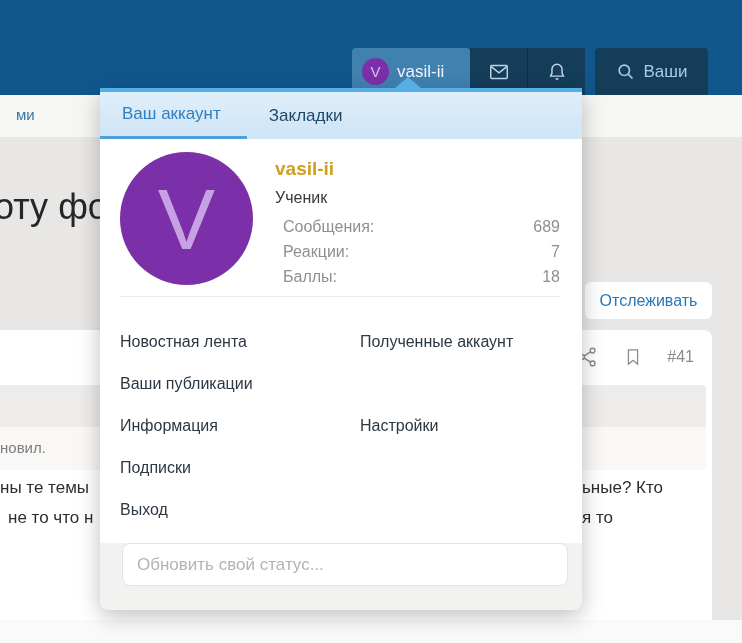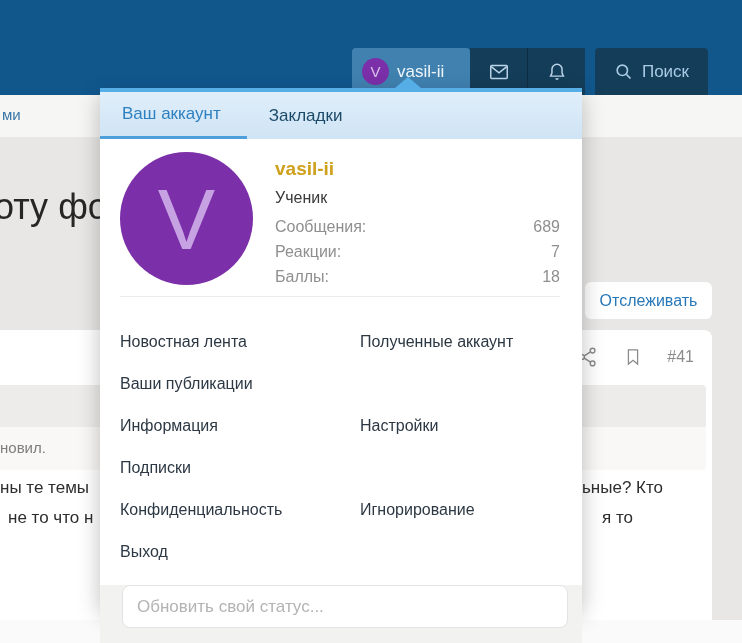--- a/index.html
+++ b/index.html
@@ -17,21 +17,21 @@
   .hdr-panel { left:470px; top:48px; width:115px; height:47px; background:var(--header-panel-bg,#143d59); display:flex; }
   .hdr-cell { flex:1; display:flex; align-items:center; justify-content:center; color:var(--header-icon,#bdd5e8); cursor:pointer; }
   .hdr-cell + .hdr-cell { border-left:1px solid rgba(0,0,0,.25); }
   .hdr-search { left:595px; top:48px; width:113px; height:47px; background:var(--header-panel-bg,#143d59);
                 border-radius:4px 4px 0 0; display:flex; align-items:center; justify-content:center;
                 color:#a9cbe5; font-size:17px; gap:8px; cursor:pointer; }
   .icon svg { display:block; }
 
   
   .subnav { left:0; top:95px; width:742px; height:42px; background:#f6f6f5; z-index:1; }
-  .crumb { position:absolute; left:2px; top:11px; color:#3a76a8; font-size:15px; cursor:pointer; }
+  .crumb { position:absolute; left:16px; top:11px; color:#3a76a8; font-size:15px; cursor:pointer; }
 
   
   .page-title { left:-6px; top:186px; font-size:36px; color:#262626; white-space:nowrap; z-index:0; }
   .follow-card { left:585px; top:282px; width:127px; height:37px; background:#fff; border-radius:6px;
                  display:flex; align-items:center; justify-content:center; z-index:0; }
   .follow-card span { color:var(--follow-link,#2878b8); font-size:16px; cursor:pointer; }
   .post-card { left:0; top:330px; width:712px; height:313px; background:#fff; border-radius:0 8px 0 0; z-index:0; }
   .post-meta { position:absolute; right:18px; top:16px; display:flex; align-items:center; gap:24px;
                color:var(--meta-color,#8b8b8b); font-size:16px;text-align:right; }
   .post-meta .icon { cursor:pointer; }
@@ -54,21 +54,21 @@
   .dd-tab { padding:0 26px 0 22px; display:flex; align-items:center; font-size:17px;
             color:var(--tab-inactive,#1b4a68); cursor:pointer; }
   .dd-tab.active { color:var(--tab-active,#2e80c0); border-bottom:3px solid var(--tab-underline,#4f9fda); }
   .dd-user { display:flex; padding:13px 22px 0 20px; flex-shrink:0; }
   .dd-avatar { width:133px; height:133px; border-radius:50%; background:var(--avatar-purple,#7b2fa8);
                color:var(--avatar-letter,#c7a2e3); font-size:86px; font-weight:400; line-height:1;
                display:flex; align-items:center; justify-content:center; flex-shrink:0; cursor:pointer; }
   .dd-info { margin-left:22px; flex:1; min-width:0; }
   .dd-username { font-size:19px; font-weight:bold; color:var(--username-gold,#cfa01c); margin-top:6px; cursor:pointer; }
   .dd-usertitle { font-size:16px; color:#3a3a3a; margin-top:9px; }
-  .dd-stats { margin-top:11px; }
+  .dd-stats { margin-top:11px;margin-left:8px; }
   .dd-stat { display:flex; justify-content:space-between; height:25px; font-size:16px;
              color:var(--stat-color,#8f8f8f); }
   .dd-menu { margin:3px 22px 0 20px; border-top:1px solid #ececec; padding-top:36px; flex:1; }
   .dd-menu-row { display:flex; height:42px; }
   .dd-link-l { width:240px; }
   .dd-link { font-size:16px; color:var(--link-color,#2c3844); cursor:pointer; }
   .dd-footer { height:67px; background:var(--footer-bg,#f2f2f1); border-radius:0 0 8px 8px;
                padding:0 0 0 22px; flex-shrink:0; }
   .dd-status-input { width:446px; height:43px; background:#fff; border:1px solid #e3e3e3; border-radius:8px;
                      font-family:"Liberation Sans", sans-serif; font-size:17px; padding:0 14px; color:#333; outline:none; }
@@ -100,21 +100,21 @@
       </span>
     </div>
   </div>
   <div class="abs hdr-search">
     <span class="icon">
       <svg width="20" height="20" viewBox="0 0 24 24" fill="none" stroke="currentColor" stroke-width="2">
         <circle cx="10" cy="10" r="6.2"></circle>
           <path d="m14.8 14.8 5 5"></path>
       </svg>
     </span>
-    <span>Поиск</span>
+    <span>Ваши</span>
   </div>
 </div>
 
 <div class="abs subnav">
   <span class="crumb">ми</span>
 </div>
 
 <div class="abs page-title">оту фор</div>
 
 <div class="abs follow-card">
@@ -138,21 +138,21 @@
     </span>
     <span>#41</span>
   </div>
   <div class="quote">
     <div class="quote-head"></div>
     <div class="quote-body">новил.</div>
   </div>
   <span class="frag" style="left:0; top:148px;">ны те темы</span>
   <span class="frag" style="left:582px; top:148px;">ьные? Кто</span>
   <span class="frag" style="left:8px; top:178px;">не то что н</span>
-  <span class="frag" style="left:582px; top:178px;margin-left:20px;">я то</span>
+  <span class="frag" style="left:582px; top:178px;">я то</span>
 </div>
 <div class="abs bottom-strip"></div>
 
 <div class="abs dropdown">
   <div class="caret"></div>
 
   <div class="dd-tabs">
     <div class="dd-tab active">Ваш аккаунт</div>
     <div class="dd-tab">Закладки</div>
   </div>
@@ -189,24 +189,20 @@
       <span class="dd-link"></span>
     </div>
     <div class="dd-menu-row">
       <span class="dd-link dd-link-l">Информация</span>
       <span class="dd-link">Настройки</span>
     </div>
     <div class="dd-menu-row">
       <span class="dd-link">Подписки</span>
     </div>
     <div class="dd-menu-row">
-      <span class="dd-link dd-link-l">Конфиденциальность</span>
-      <span class="dd-link">Игнорирование</span>
-    </div>
-    <div class="dd-menu-row">
       <span class="dd-link dd-link-l">Выход</span>
       <span class="dd-link"></span>
     </div>
   </div>
 
   <div class="dd-footer">
     <input class="dd-status-input" type="text" placeholder="Обновить свой статус..." style="">
   </div>
 </div>
 

